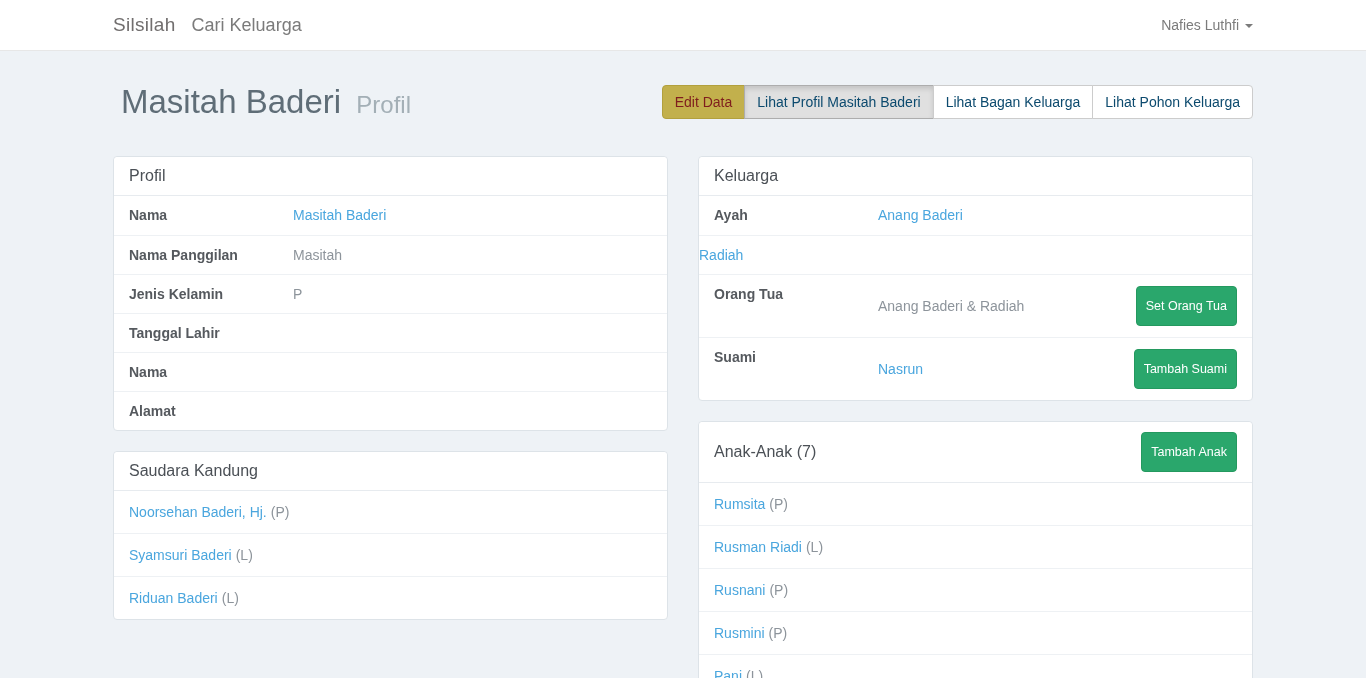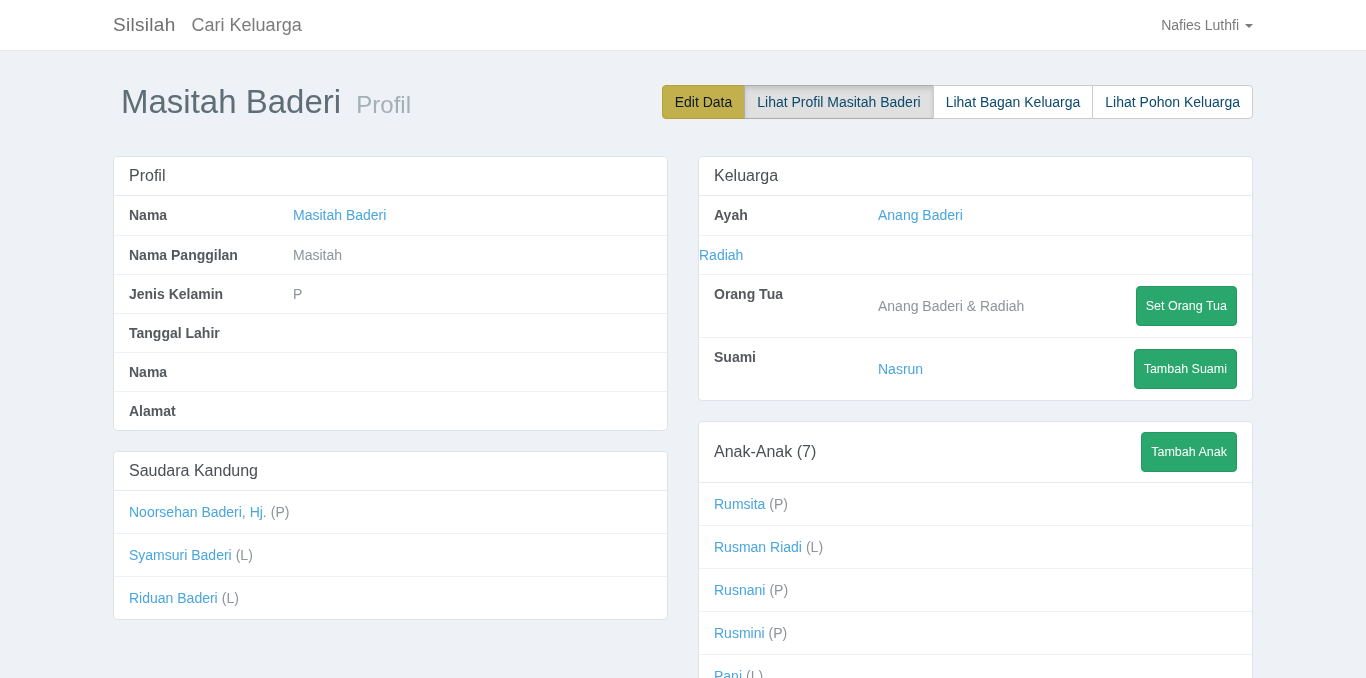--- a/index.html
+++ b/index.html
@@ -50,21 +50,21 @@
 
   .btn-group { display: flex; }
   .btn {
     font-family: inherit; font-size: 14px; line-height: 18px;
     padding: 7px 12px; border: 1px solid #ccc; background: #fff; color: #0c4a6e;
     cursor: pointer; white-space: nowrap;
   }
   .btn-group .btn + .btn { margin-left: -1px; }
   .btn-group .btn:first-child { border-radius: 4px 0 0 4px; }
   .btn-group .btn:last-child { border-radius: 0 4px 4px 0; }
-  .btn-warning { background: #c2b04c; border-color: #b2a03d; color: #0f172a; }
+  .btn-warning { background: #c2b04c; border-color: #b2a03d; color: #7f1d1d; }
   .btn-active {
     background: #e0e0e0; border-color: #adadad;
     box-shadow: inset 0 3px 5px rgba(0,0,0,.125);
   }
 
   
   .row { display: flex; gap: 30px; }
   .col { width: 555px; flex: 0 0 555px; }
 
   

